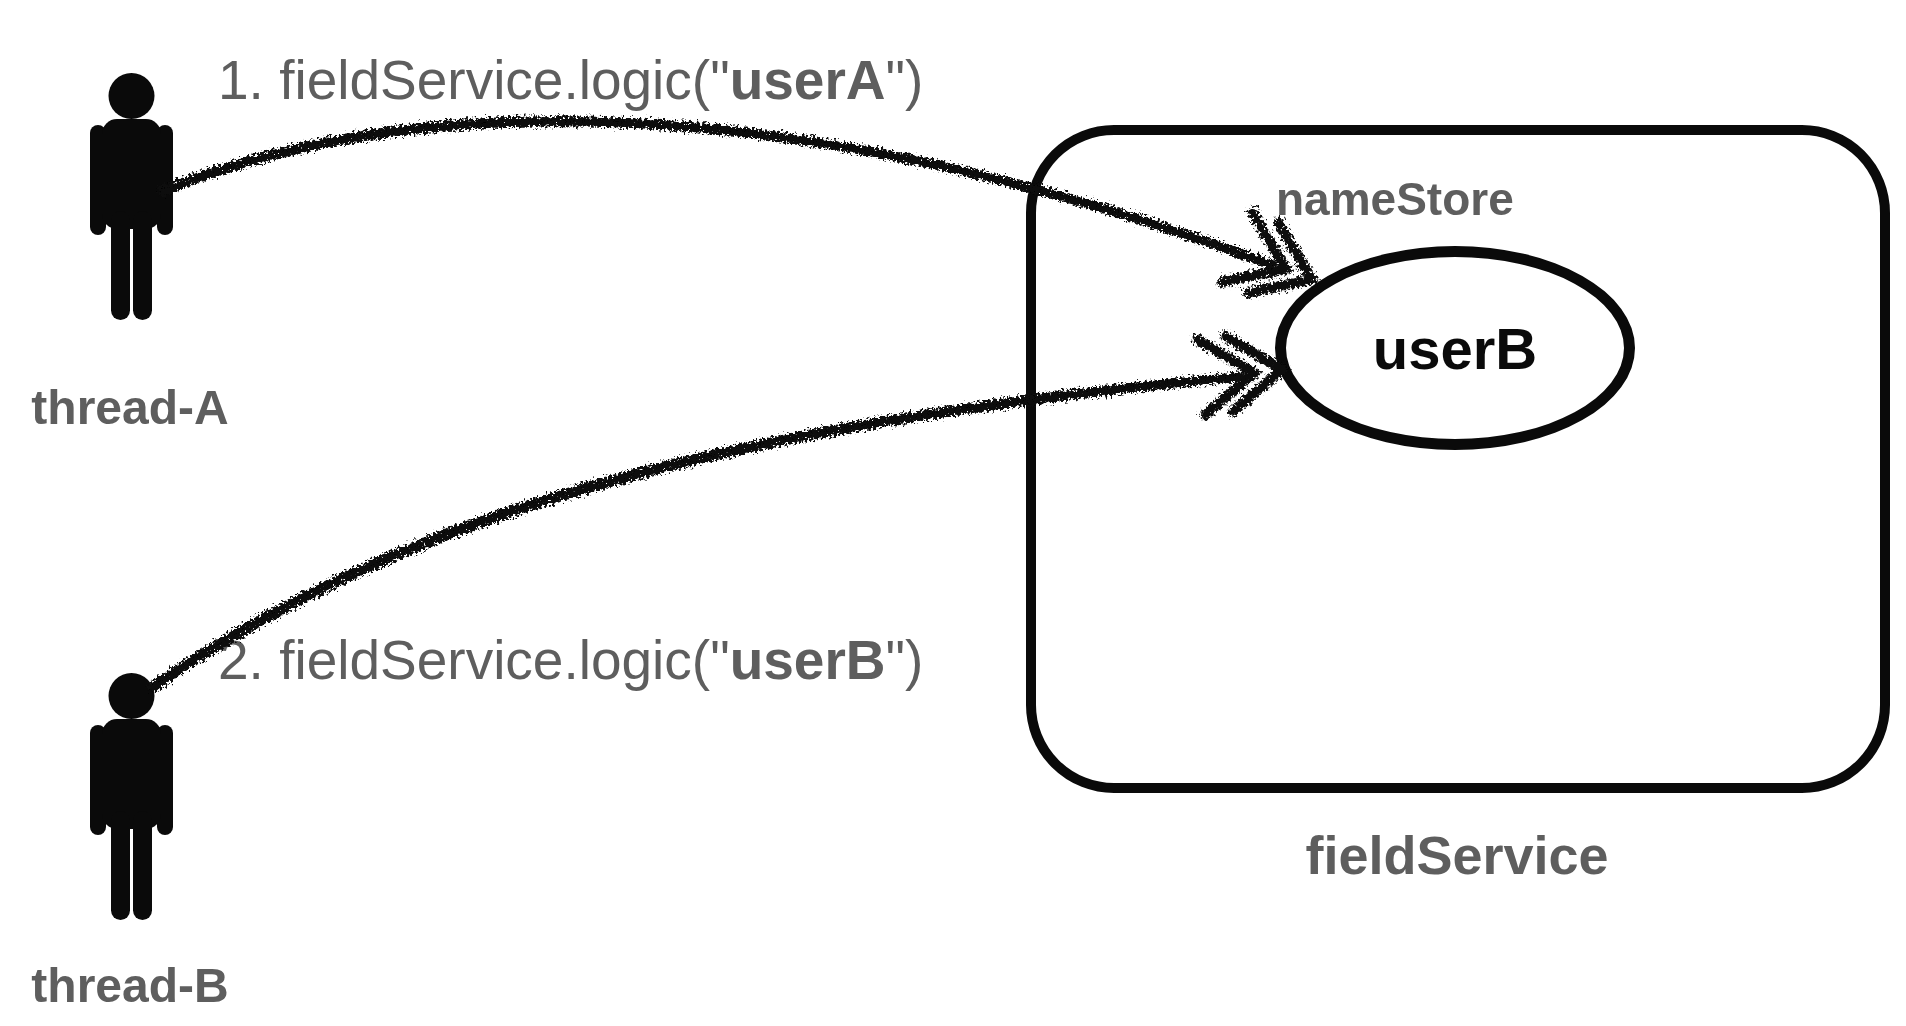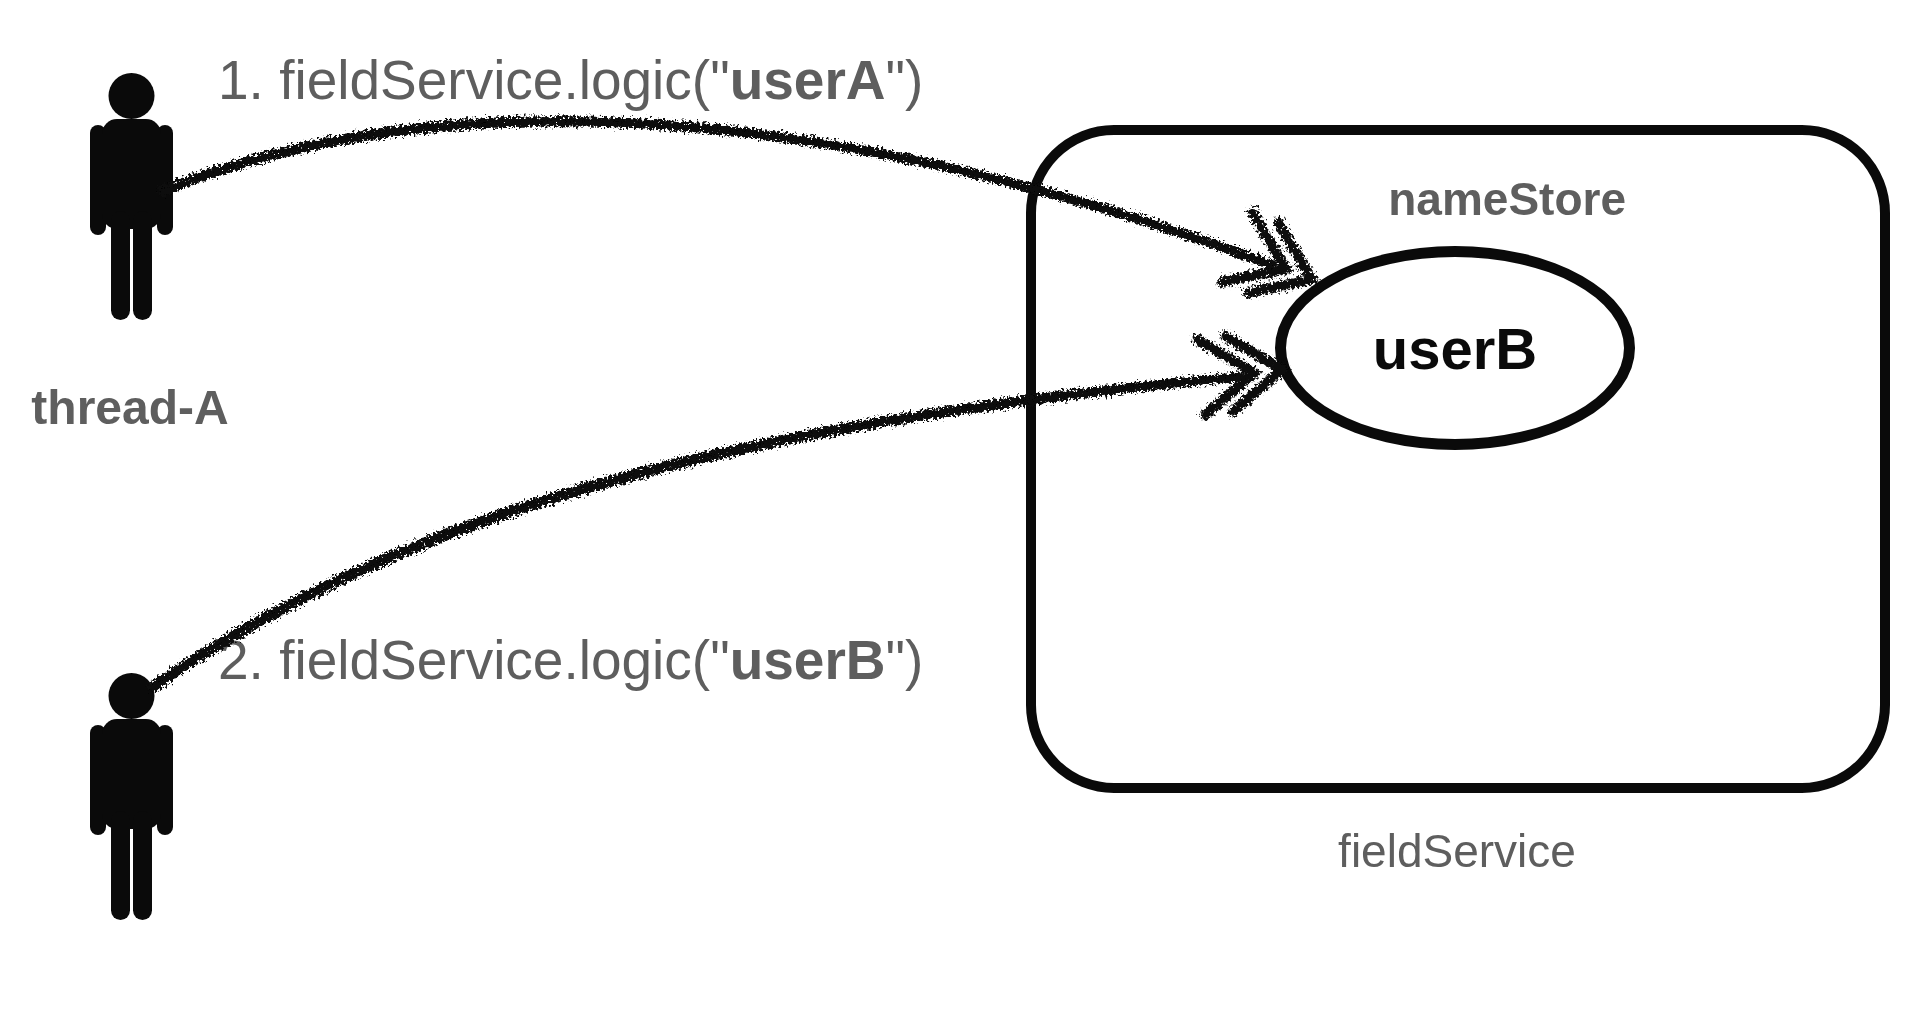--- a/index.html
+++ b/index.html
@@ -58,21 +58,21 @@
     box-sizing: border-box;
     border: 10px solid #0a0a0a;
     border-radius: 88px;
     background: transparent;
     z-index: 1;
   }
   .store-title {
     position: absolute;
     left: 1276px; top: 172px;
     width: 350px;
-    text-align: right;
+    text-align: left;
     font-size: 46px;
     font-weight: 700;
     color: #5e5e5e;
     z-index: 2;
   }
   .store-ellipse {
     position: absolute;
     left: 1275px; top: 246px;
     width: 360px; height: 204px;
     box-sizing: border-box;
@@ -87,22 +87,22 @@
   .store-value {
     font-size: 58px;
     font-weight: 700;
     color: #0a0a0a;
   }
   .service-label {
     position: absolute;
     left: 1282px; top: 824px;
     width: 350px;
     text-align: center;
-    font-size: 46px;
-    font-weight: 400;
+    font-size: 54px;
+    font-weight: 700;
     color: #5e5e5e;
     z-index: 2;
   }
 </style>
 </head>
 <body>
 
 <div class="stage">
 
   <svg class="arrows-layer" viewBox="0 0 1906 1026" xmlns="http://www.w3.org/2000/svg">
@@ -163,20 +163,21 @@
       <g fill="#0a0a0a">
         <circle cx="46.5" cy="23" r="23"></circle>
         <rect x="5" y="52" width="16" height="110" rx="8"></rect>
         <rect x="72" y="52" width="16" height="110" rx="8"></rect>
         <rect x="17" y="46" width="59" height="110" rx="15"></rect>
         <rect x="26" y="138" width="19" height="109" rx="9.5"></rect>
         <rect x="48" y="138" width="19" height="109" rx="9.5"></rect>
       </g>
     </svg>
   </div>
+  <div class="actor-label actor-label-b">thread-B</div>
 
   <div class="caption caption-1">
     <span>1. fieldService.logic("</span><b>userA</b><span>")</span>
   </div>
   <div class="caption caption-2">
     <span>2. fieldService.logic("</span><b>userB</b><span>")</span>
   </div>
 
   <div class="service-box"></div>
   <div class="store-title">nameStore</div>

